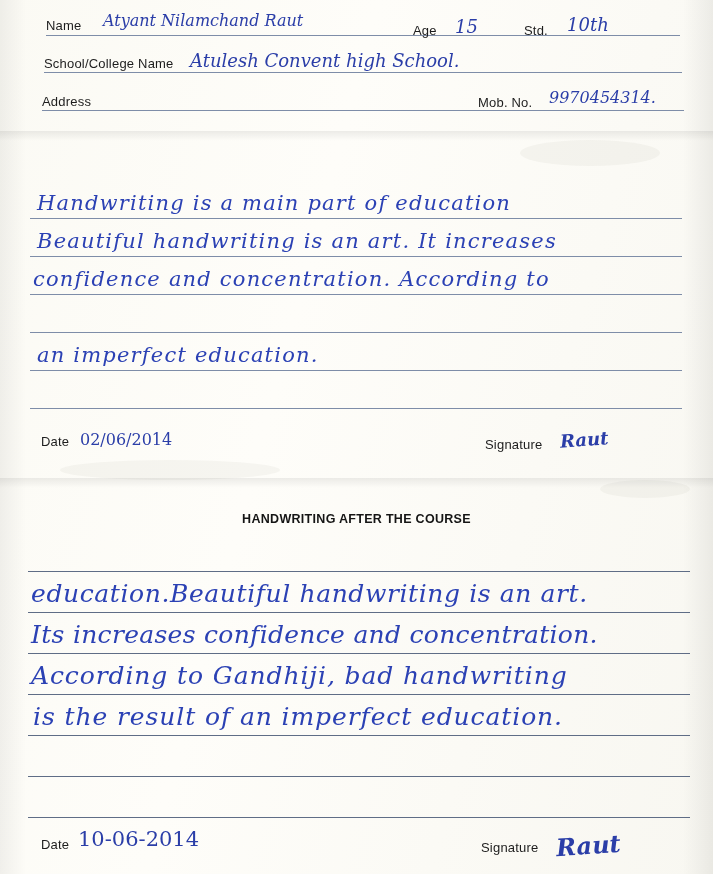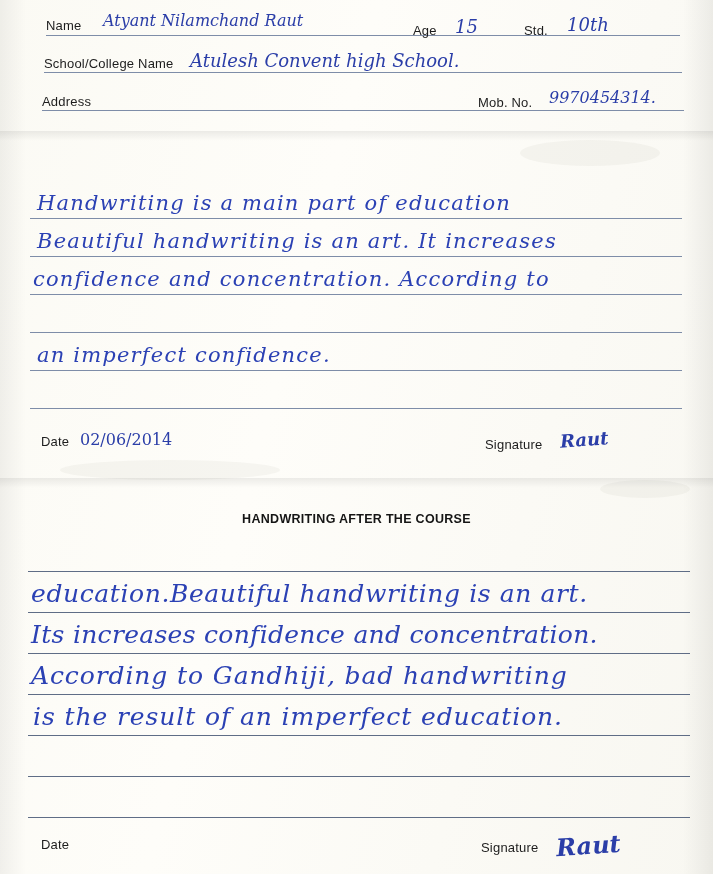--- a/index.html
+++ b/index.html
@@ -139,21 +139,21 @@
   <div class="rule" style="left:30px; top:218px; width:652px;"></div>
   <div class="rule" style="left:30px; top:256px; width:652px;"></div>
   <div class="rule" style="left:30px; top:294px; width:652px;"></div>
   <div class="rule" style="left:30px; top:332px; width:652px;"></div>
   <div class="rule" style="left:30px; top:370px; width:652px;"></div>
   <div class="rule" style="left:30px; top:408px; width:652px;"></div>
 
   <div class="body-line" style="left:37px; top:191px; font-size:21px; letter-spacing:1.2px;">Handwriting is a main part of education</div>
   <div class="body-line" style="left:37px; top:229px; font-size:21px; letter-spacing:1.2px;">Beautiful handwriting is an art. It increases</div>
   <div class="body-line" style="left:33px; top:267px; font-size:21px; letter-spacing:1.2px;">confidence and concentration. According to</div>
-  <div class="body-line" style="left:37px; top:343px; font-size:21px; letter-spacing:1.2px;">an imperfect confidence.</div>
+  <div class="body-line" style="left:37px; top:343px; font-size:21px; letter-spacing:1.2px;">an imperfect education.</div>
 
   <div class="printed lbl" style="left:41px; top:434px; font-size:13px;">Date</div>
   <div class="val" style="left:80px; top:430px; font-size:16px; font-style:normal;">02/06/2014</div>
 
   <div class="printed lbl" style="left:485px; top:437px; font-size:13px;">Signature</div>
   <div class="sig" style="left:560px; top:429px; font-size:18px;">Raut</div>
 
   <div class="divider" style="top:478px;"></div>
 
   <div class="section-title" style="top:512px; left:0;">HANDWRITING AFTER THE COURSE</div>
@@ -165,20 +165,21 @@
   <div class="rule dark" style="left:28px; top:735px; width:662px;"></div>
   <div class="rule dark" style="left:28px; top:776px; width:662px;"></div>
   <div class="rule dark" style="left:28px; top:817px; width:662px;"></div>
 
   <div class="body-line" style="left:31px; top:579px; font-size:25px; letter-spacing:0.6px;">education.Beautiful handwriting is an art.</div>
   <div class="body-line" style="left:31px; top:620px; font-size:25px; letter-spacing:0.3px;">Its increases confidence and concentration.</div>
   <div class="body-line" style="left:31px; top:661px; font-size:25px; letter-spacing:0.9px;">According to Gandhiji, bad handwriting</div>
   <div class="body-line" style="left:33px; top:702px; font-size:25px; letter-spacing:0.9px;">is the result of an imperfect education.</div>
 
   <div class="printed lbl" style="left:41px; top:837px; font-size:13px;">Date</div>
+  <div class="val" style="left:78px; top:827px; font-size:21px; font-style:normal;">10-06-2014</div>
 
   <div class="printed lbl" style="left:481px; top:840px; font-size:13px;">Signature</div>
   <div class="sig" style="left:556px; top:831px; font-size:24px;">Raut</div>
 
   <div class="smudge" style="left:520px; top:140px; width:140px; height:26px;"></div>
   <div class="smudge" style="left:60px; top:460px; width:220px; height:20px;"></div>
   <div class="smudge" style="left:600px; top:480px; width:90px; height:18px;"></div>
 </div>
 
 </body></html>

